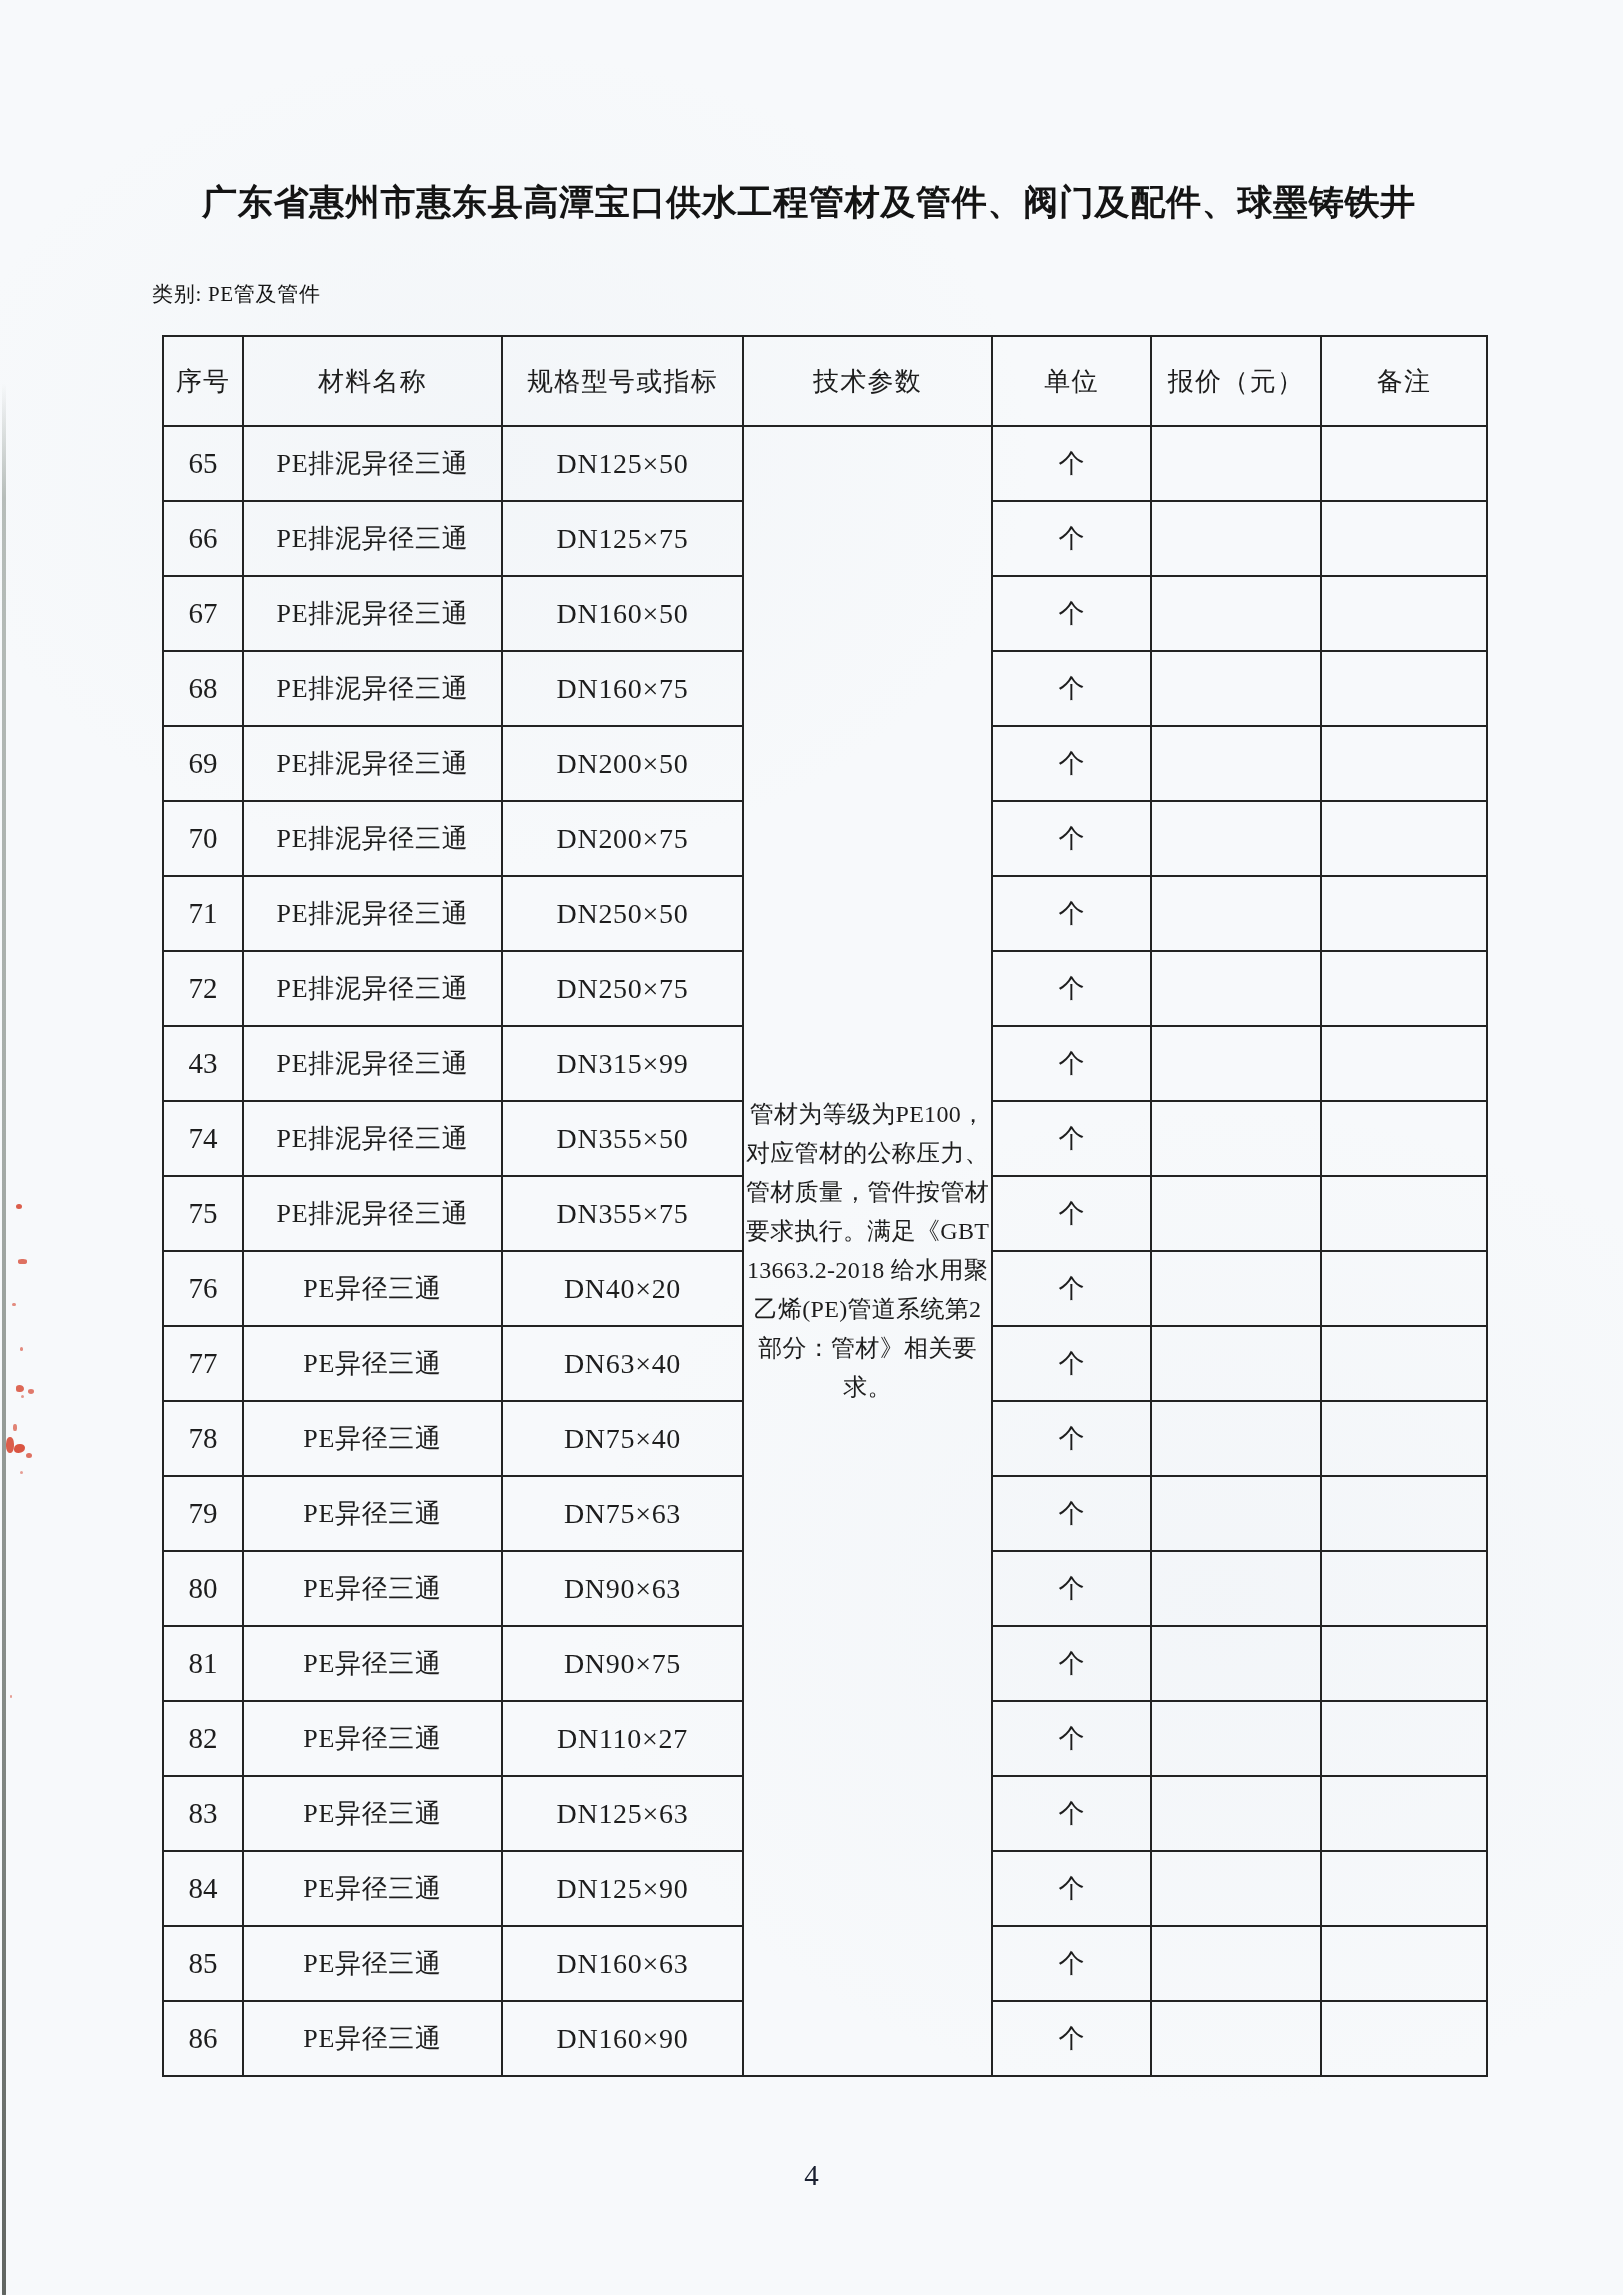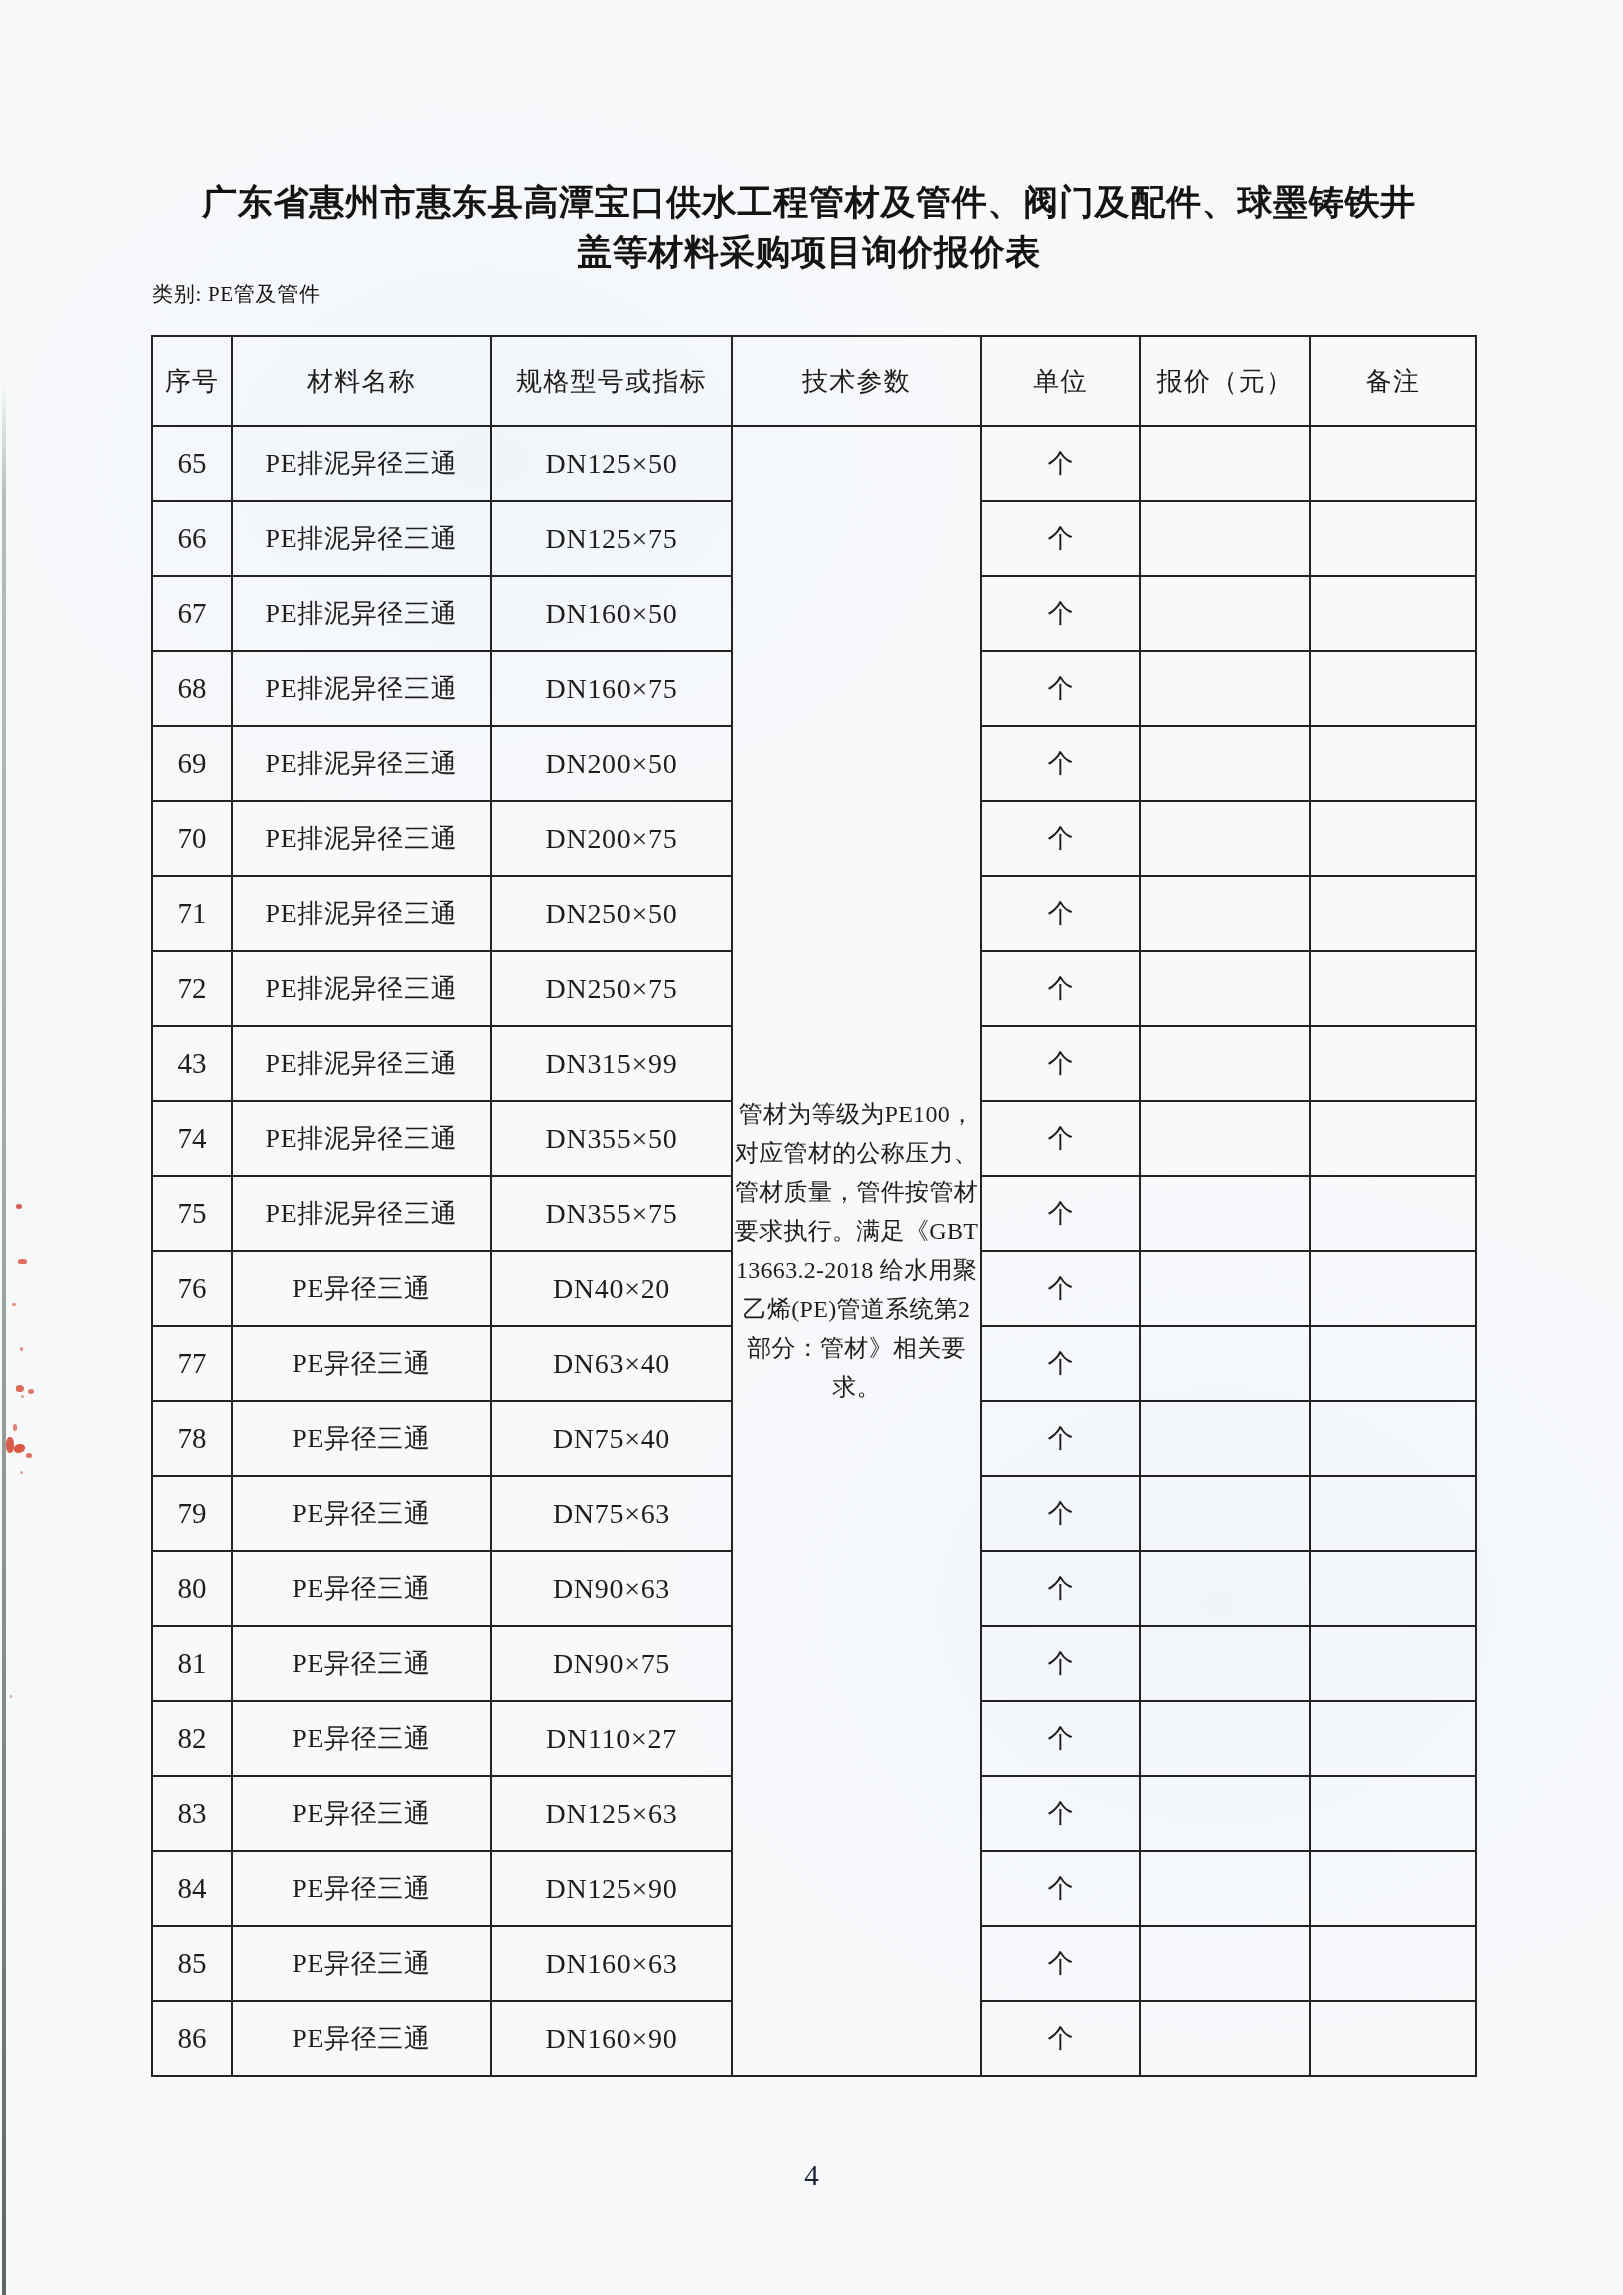--- a/index.html
+++ b/index.html
@@ -28,21 +28,21 @@
     font-family:"Liberation Sans","DejaVu Sans",sans-serif;
     font-weight:bold;color:#141414;
     font-size:35px;line-height:50px;letter-spacing:0.7px;
   }
   .doc-title span{display:block;}
   .category{
     position:absolute;left:152px;top:280px;
     font-size:21px;color:#161616;letter-spacing:0.7px;
   }
   .quote-table{
-    position:absolute;left:151px;top:335px;
+    position:absolute;left:162px;top:335px;
     width:1324px;
     border-collapse:collapse;table-layout:fixed;
     font-size:26px;color:#1d1d1d;
   }
   .quote-table th,.quote-table td{
     border:2px solid #232323;
     text-align:center;vertical-align:middle;
     padding:0;overflow:hidden;
   }
   .quote-table{border:2.6px solid #1c1c1c;}
@@ -78,21 +78,20 @@
   }
   .speck{position:absolute;border-radius:50%;background:#d6432d;}
 </style>
 </head>
 <body>
 
 <div class="page">
 
   <h1 class="doc-title">
     <span>广东省惠州市惠东县高潭宝口供水工程管材及管件、阀门及配件、球墨铸铁井</span>
-    <span>盖等材料采购项目询价报价表</span>
   </h1>
 
   <div class="category">类别: PE管及管件</div>
 
   <table class="quote-table">
     <colgroup>
       <col style="width:80px">
         <col style="width:259px">
         <col style="width:241px">
       <col style="width:249px">

